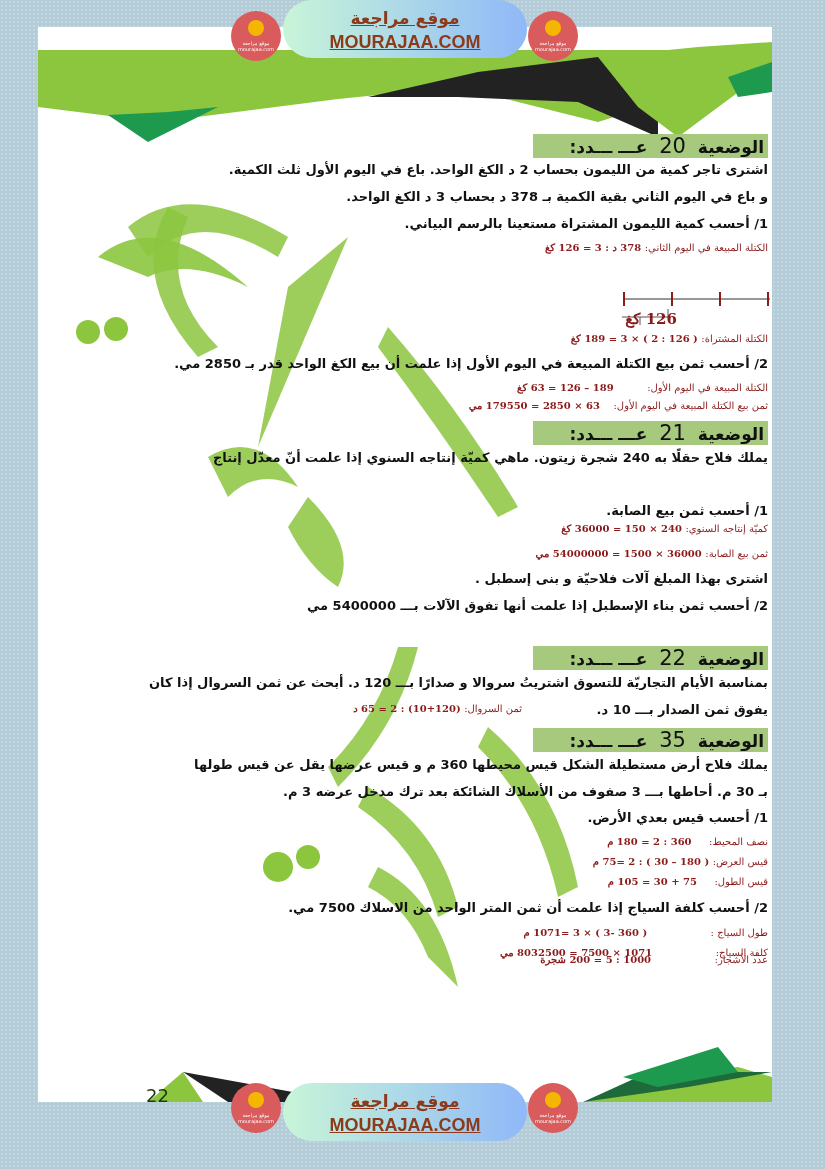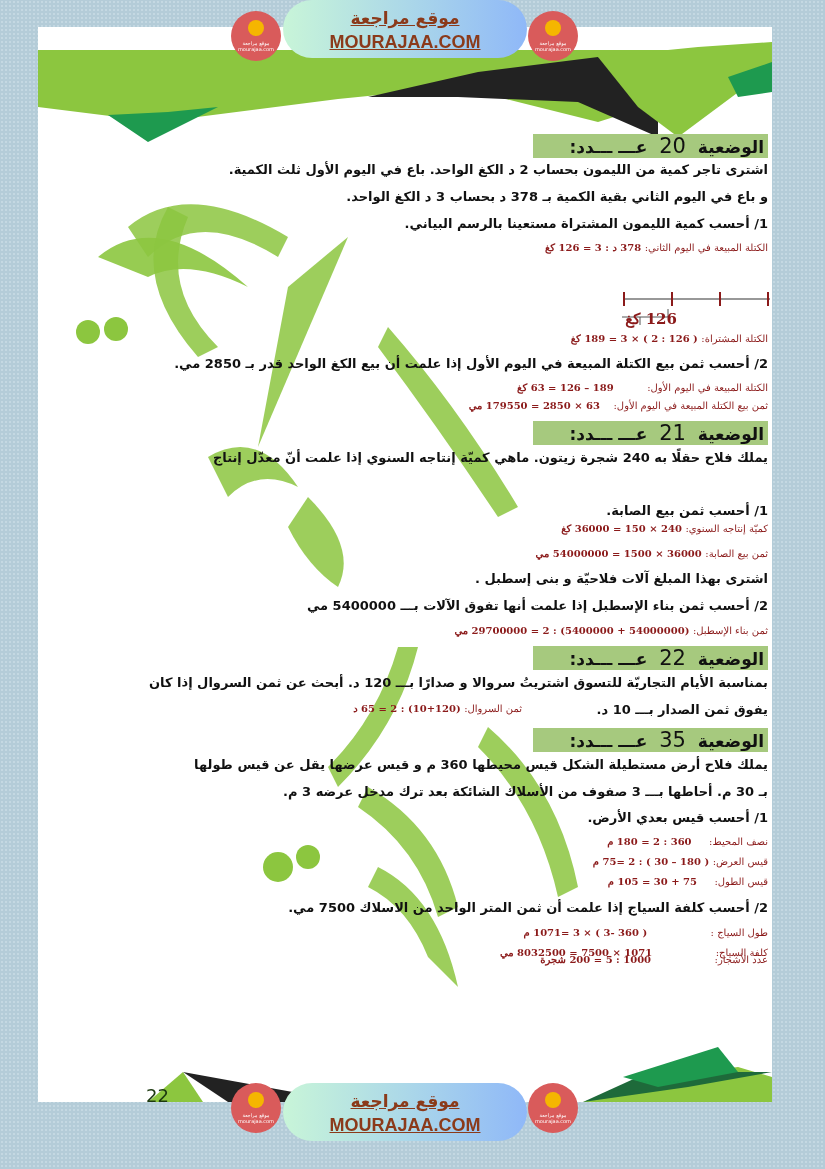--- a/index.html
+++ b/index.html
@@ -153,24 +153,20 @@
     <div class="ans" style="right:4px; top:493px;">
       <span class="lbl">كميّة إنتاجه السنوي:</span>
       <span>240 × 150 = 36000 كغ</span>
     </div>
     <div class="ans" style="right:4px; top:518px;">
       <span class="lbl">ثمن بيع الصابة:</span>
       <span>36000 × 1500 = 54000000 مي</span>
     </div>
     <div class="line" style="top:542px;">اشترى بهذا المبلغ آلات فلاحيّة و بنى إسطبل .</div>
     <div class="line" style="top:569px;">2/ أحسب ثمن بناء الإسطبل إذا علمت أنها تفوق الآلات بـــ 5400000 مي</div>
-    <div class="ans" style="right:4px; top:595px;">
-      <span class="lbl">ثمن بناء الإسطبل:</span>
-      <span>(54000000 + 5400000) : 2 = 29700000 مي</span>
-    </div>
 
     <div class="hdr" style="top:619px;">
       <span>الوضعية</span>
       <span class="num">22</span>
       <span>عـــ ـــدد:</span>
     </div>
     <div class="line" style="top:646px;">بمناسبة الأيام التجاريّة للتسوق اشتريتُ سروالا و صدارًا بـــ 120 د. أبحث عن ثمن السروال إذا كان</div>
     <div class="line" style="top:673px;">يفوق ثمن الصدار بـــ 10 د.</div>
     <div class="ans" style="right:250px; top:673px;">
       <span class="lbl">ثمن السروال:</span>

